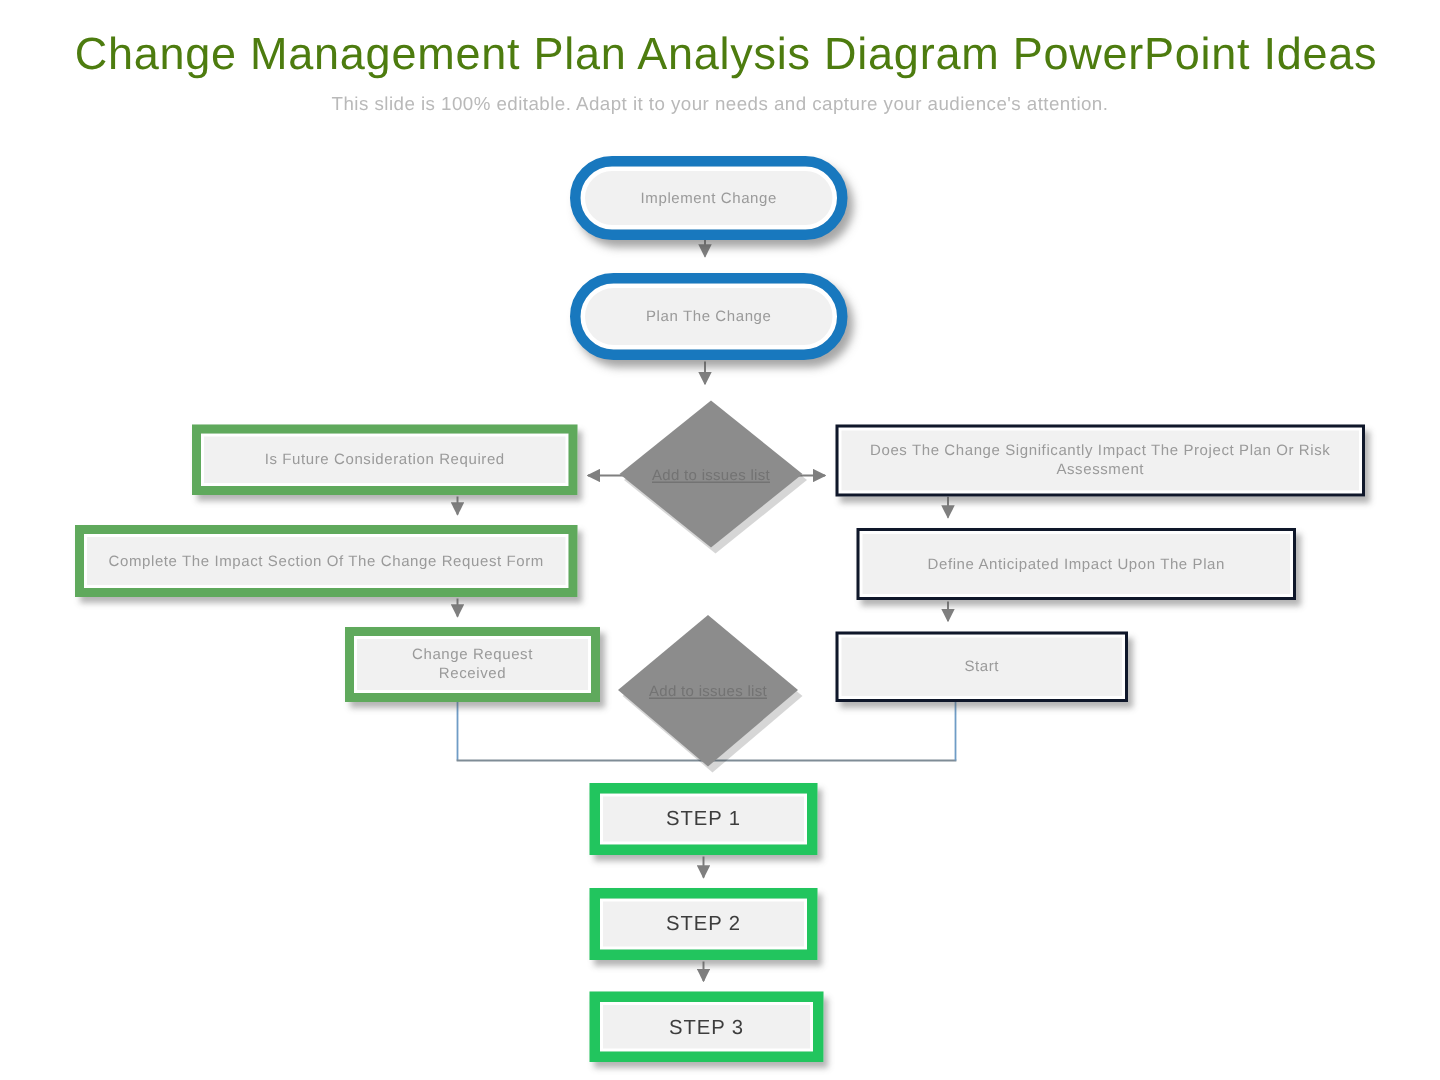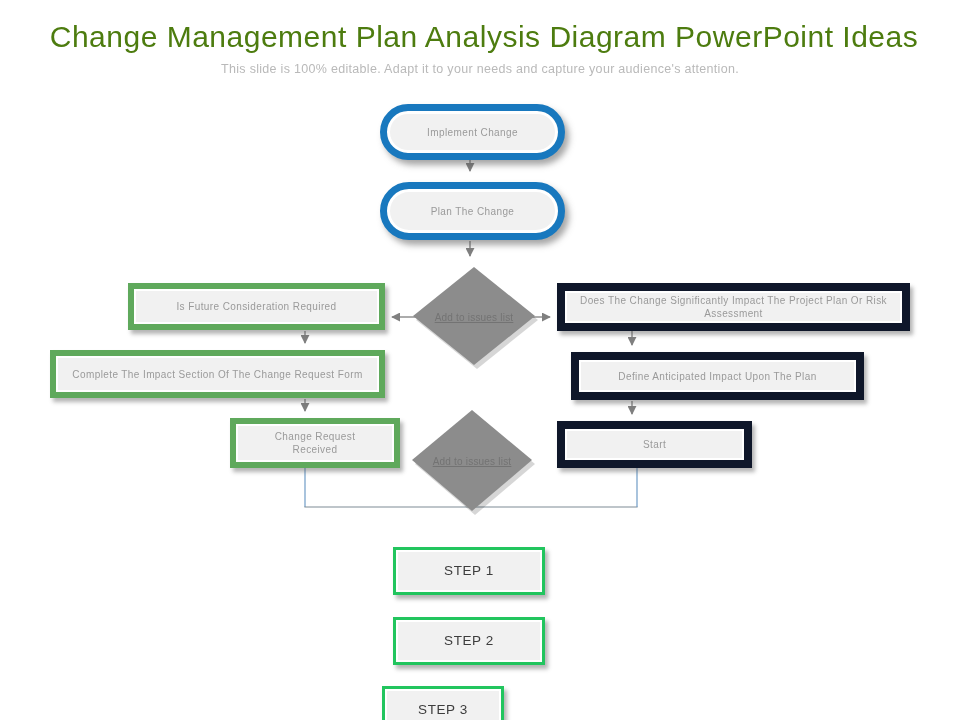--- a/index.html
+++ b/index.html
@@ -15,22 +15,22 @@
     position:absolute;left:0;top:62px;width:100%;text-align:center;margin:0;
     font-size:12.5px;color:#b9b9b9;letter-spacing:0.3px;
   }
   svg.connector-layer{position:absolute;left:0;top:0;z-index:1;}
   .node{
     position:absolute;z-index:2;box-sizing:border-box;background:#f1f1f1;
     display:flex;align-items:center;justify-content:center;text-align:center;
     color:#9a9a9a;font-size:10px;line-height:1.3;letter-spacing:0.4px;
   }
   .b-green{border:6px solid #5fa95c;box-shadow:inset 0 0 0 2px #ffffff,3px 4px 4px rgba(90,90,90,0.45);}
-  .b-red{border:8px solid #0f172a;box-shadow:inset 0 0 0 2px #ffffff,3px 4px 4px rgba(90,90,90,0.45);}
-  .b-blue{border:3px solid #22c55e;box-shadow:inset 0 0 0 2px #ffffff,3px 4px 4px rgba(90,90,90,0.45);margin-top:25px;}
+  .b-red{border:2px solid #0f172a;box-shadow:inset 0 0 0 2px #ffffff,3px 4px 4px rgba(90,90,90,0.45);}
+  .b-blue{border:7px solid #22c55e;box-shadow:inset 0 0 0 2px #ffffff,3px 4px 4px rgba(90,90,90,0.45);}
   .pill{
     border:7px solid #1878be;border-radius:32px;
     box-shadow:inset 0 0 0 3px #ffffff,4px 5px 6px rgba(80,80,80,0.5);
   }
   .pill span{display:block;width:95px;}
   .step{color:#3d3d3d;font-size:13.5px;letter-spacing:0.6px;}
   .diamond-label{
     position:absolute;z-index:3;color:#737373;font-size:10px;line-height:1.3;
     text-align:center;display:flex;align-items:center;justify-content:center;
     letter-spacing:0.2px;
@@ -108,17 +108,17 @@
   <div class="node b-red" style="left:557px;top:421px;width:195px;height:47px;">
     <span>Start</span>
   </div>
 
   <div class="node b-blue step" style="left:393px;top:522px;width:152px;height:48px;">
     <span>STEP 1</span>
   </div>
   <div class="node b-blue step" style="left:393px;top:592px;width:152px;height:48px;">
     <span>STEP 2</span>
   </div>
-  <div class="node b-blue step" style="left:382px;top:661px;width:122px;height:47px;">
+  <div class="node b-blue step" style="left:393px;top:661px;width:156px;height:47px;">
     <span>STEP 3</span>
   </div>
 
 </div>
 
 </body></html>

